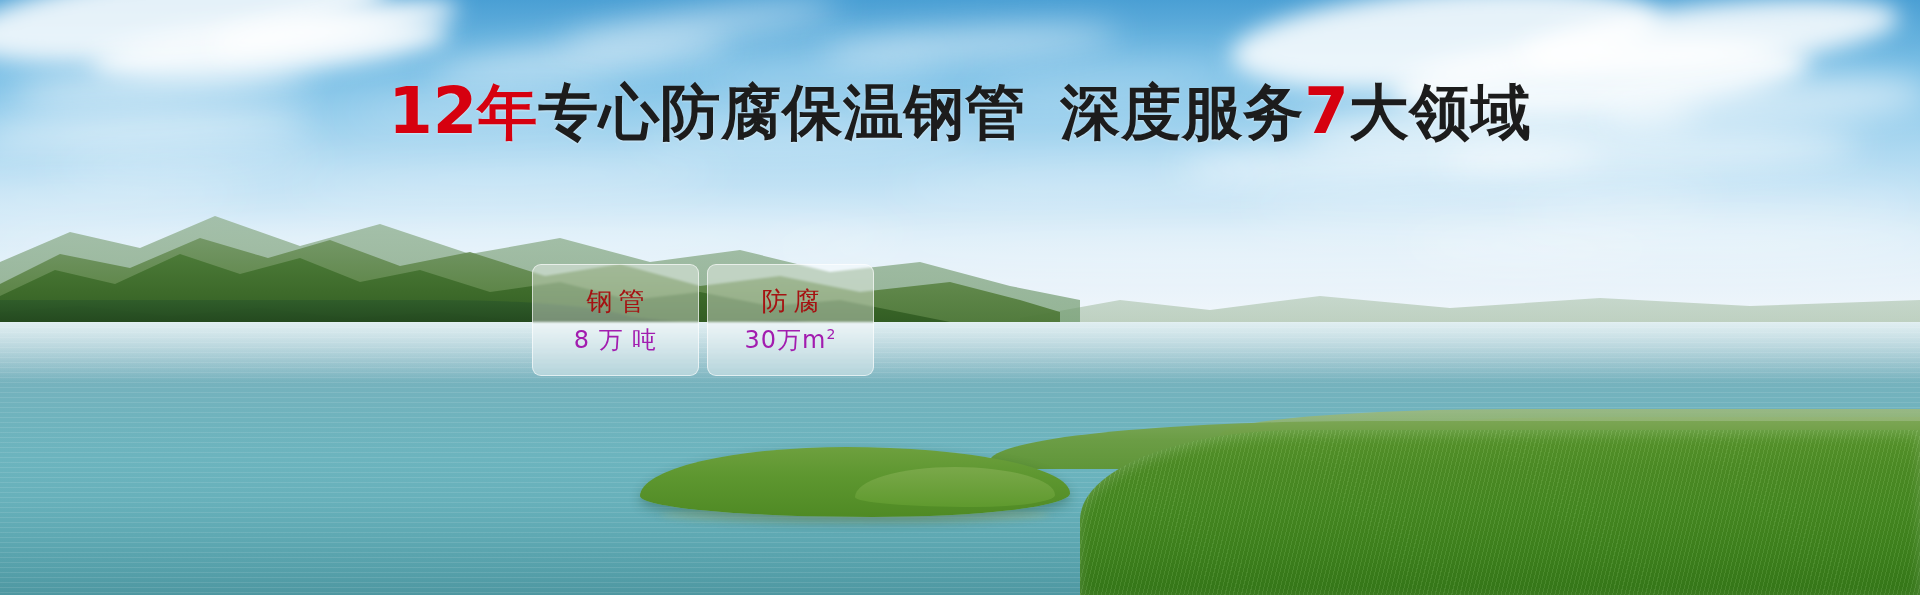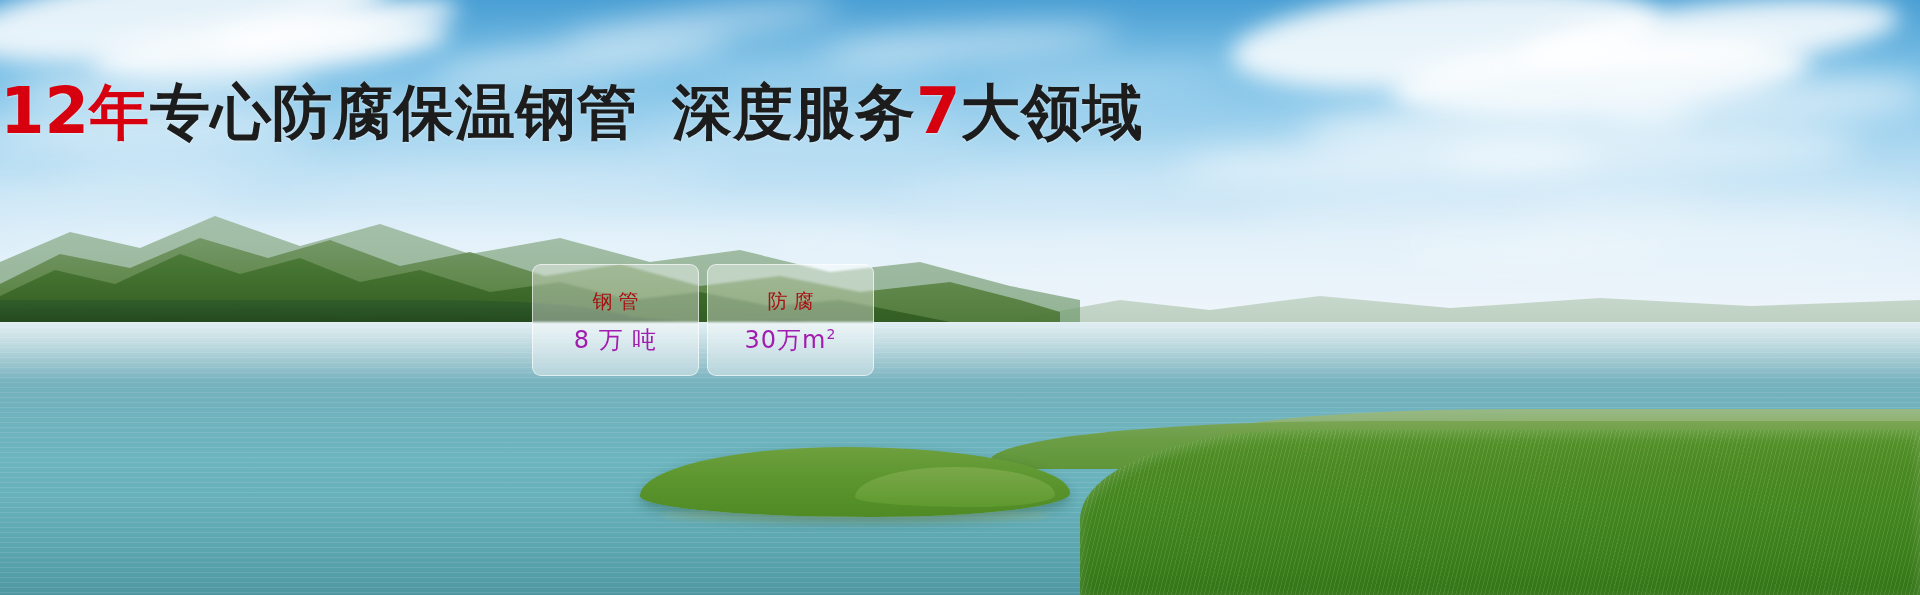--- a/index.html
+++ b/index.html
@@ -185,21 +185,21 @@
   }
 
   
   .content {
     position:absolute; inset:0;
   }
 
   .headline {
     position:absolute;
     left:0; right:0; top:80px;
-    text-align:left;
+    text-align:center;
     white-space:nowrap;
     font-size:60px;
     line-height:62px;
     font-weight:bold;
     color:#1c1c1c;
     letter-spacing:1px;
     text-shadow:0 1px 2px rgba(255,255,255,0.45);
   }
   .headline .num {
     color:#d6000f;
@@ -243,21 +243,21 @@
     border-radius:9px;
     background:rgba(255,255,255,0.38);
     border:1px solid rgba(255,255,255,0.62);
     display:flex;
     flex-direction:column;
     align-items:center;
     justify-content:center;
     backdrop-filter:blur(1px);
   }
   .card .label {
-    font-size:20px;
+    font-size:26px;
     line-height:26px;
     color:#a51212;
     letter-spacing:6px;
     text-indent:6px;
     margin-bottom:13px;
     font-weight:500;
   }
   .card .value {
     font-size:24px;
     line-height:26px;

